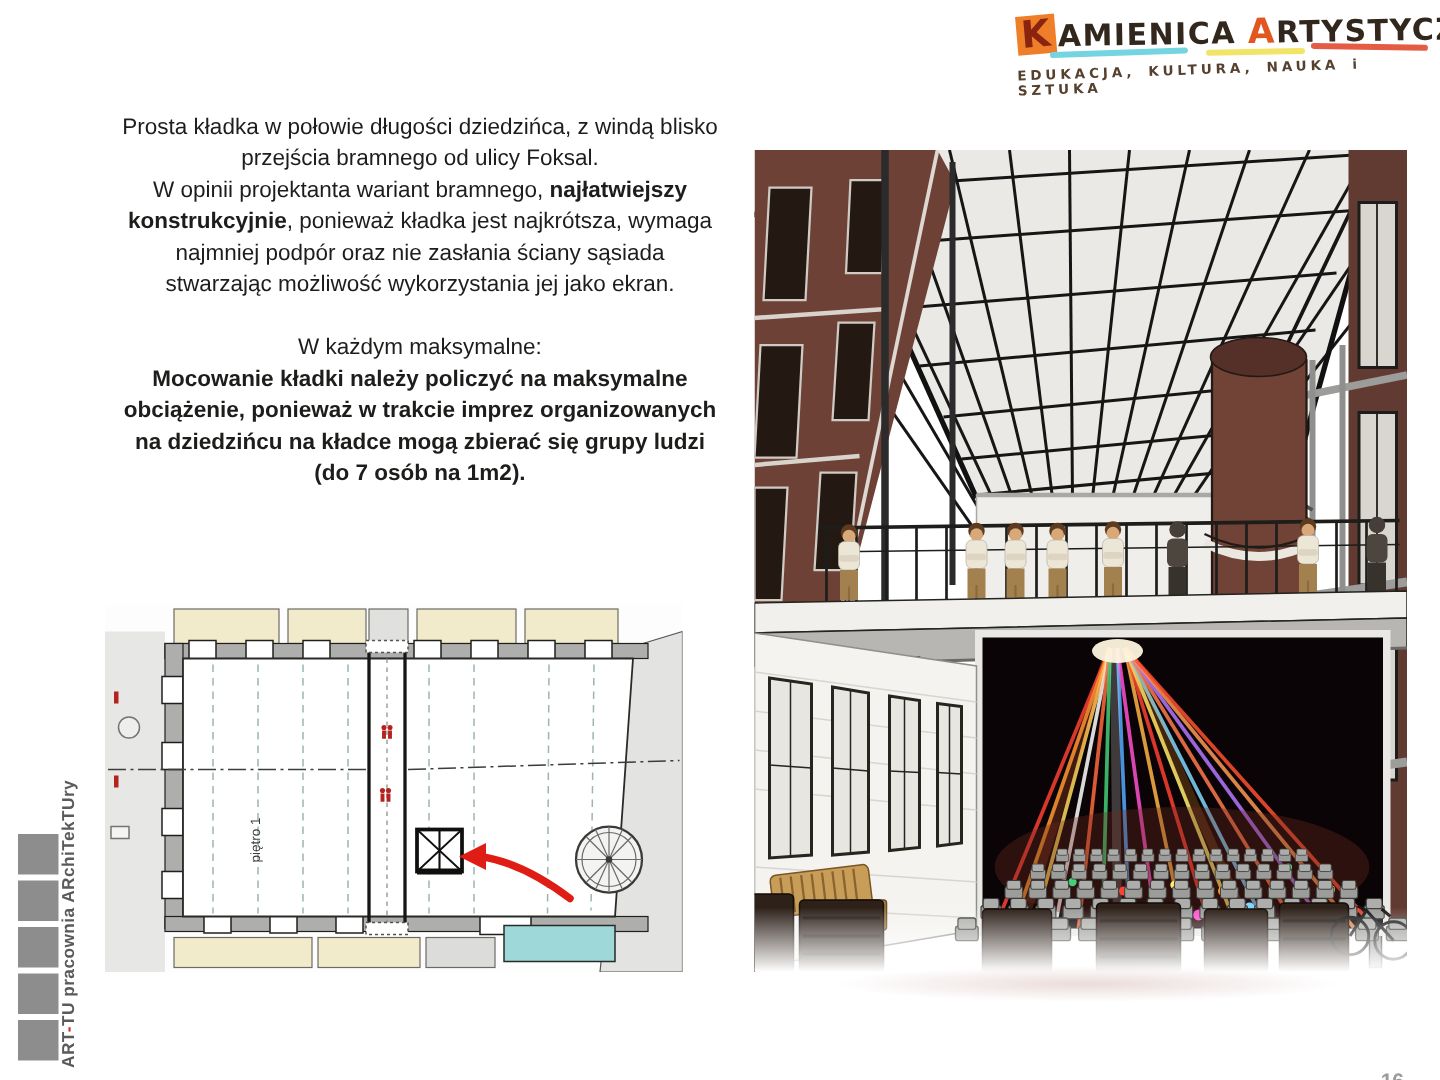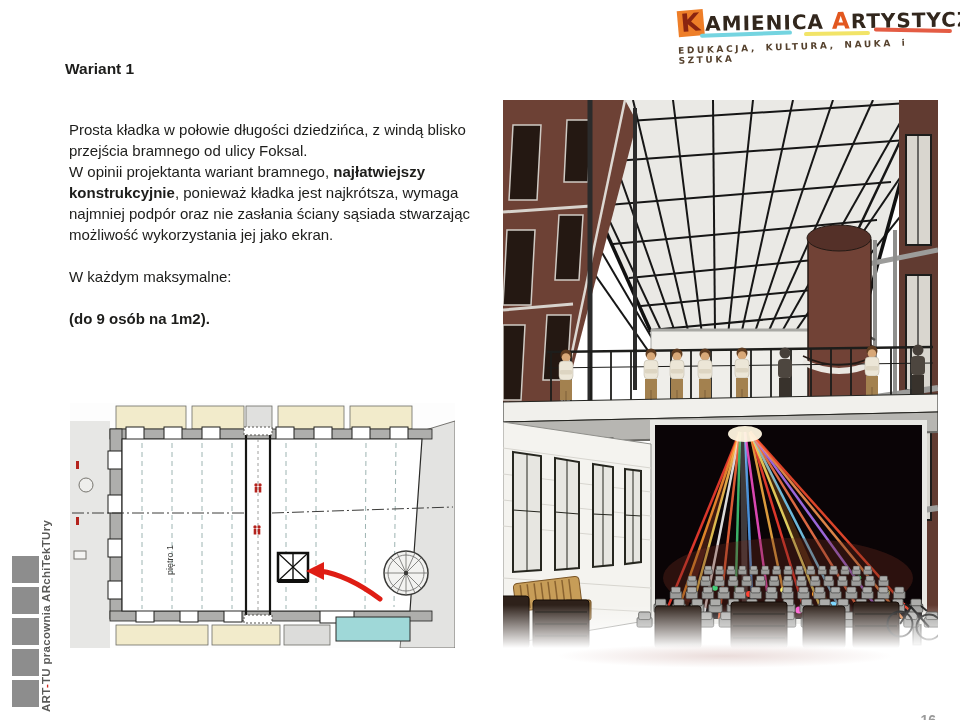--- a/index.html
+++ b/index.html
@@ -18,21 +18,21 @@
   .u-cyan{left:22px;width:92px;background:#74d4e0;transform:rotate(-1deg);}
   .u-yellow{left:126px;width:66px;background:#f2e468;top:1px;}
   .u-red{left:196px;width:78px;background:#e45c44;top:-1px;transform:rotate(2deg);}
   .logo-subtitle{margin-top:4px;font-family:"DejaVu Sans",sans-serif;font-size:9px;
                  font-weight:bold;letter-spacing:2.6px;word-spacing:3px;color:#55412d;
                  transform:rotate(-1deg);}
 
   
   .textblock{position:absolute;left:65px;top:58px;width:430px;font-size:15px;line-height:21px;}
   .textblock .heading{font-size:15.5px;font-weight:bold;margin:0 0 40px 0;}
-  .textblock p{margin:4px;}
+  .textblock p{margin:16px;text-align:center;}
   .textblock .p2{margin-top:21px;}
   .b{font-weight:bold;}
 
   
   .floorplan{position:absolute;left:70px;top:403px;width:385px;height:245px;}
   .render{position:absolute;left:503px;top:100px;width:435px;height:548px;}
   .reflection{position:absolute;left:555px;top:644px;width:340px;height:24px;
               background:radial-gradient(ellipse at center,rgba(150,80,70,.20),rgba(255,255,255,0) 70%);}
 
   
@@ -57,26 +57,25 @@
     </div>
     <div class="logo-underlines">
       <span class="ubar u-cyan"></span>
       <span class="ubar u-yellow"></span>
       <span class="ubar u-red"></span>
     </div>
     <div class="logo-subtitle">EDUKACJA, KULTURA, NAUKA i SZTUKA</div>
   </div>
 
   <div class="textblock">
-    <div class="heading">Wariant 1</div>
     <p><span>Prosta kładka w połowie długości dziedzińca, z windą blisko przejścia bramnego od ulicy Foksal.</span><br>
       <span>W opinii projektanta wariant bramnego, </span><span class="b">najłatwiejszy konstrukcyjnie</span><span>, ponieważ kładka jest najkrótsza, wymaga najmniej podpór oraz nie zasłania ściany sąsiada stwarzając możliwość wykorzystania jej jako ekran.</span></p>
     <p class="p2"><span>W każdym maksymalne:</span><br>
-      <br>
-      <span class="b">(do 9 osób na 1m2).</span></p>
+      <span class="b">Mocowanie kładki należy policzyć na maksymalne obciążenie, ponieważ w trakcie imprez organizowanych na dziedzińcu na kładce mogą zbierać się grupy ludzi</span><br>
+      <span class="b">(do 7 osób na 1m2).</span></p>
   </div>
 
   <svg class="floorplan" viewBox="0 0 385 245">
     <rect x="0" y="0" width="385" height="245" fill="#fdfdfd"></rect>
     <g>
       <rect x="0" y="18" width="40" height="227" fill="#e7e7e5"></rect>
       <polygon points="352,28 385,18 385,245 330,245" fill="#e3e3e1" stroke="#55534f" stroke-width="0.8"></polygon>
       <circle cx="16" cy="82" r="7" fill="#eeeeec" stroke="#77756f"></circle>
       <rect x="4" y="148" width="12" height="8" fill="#f4f4f2" stroke="#77756f"></rect>
     </g>

